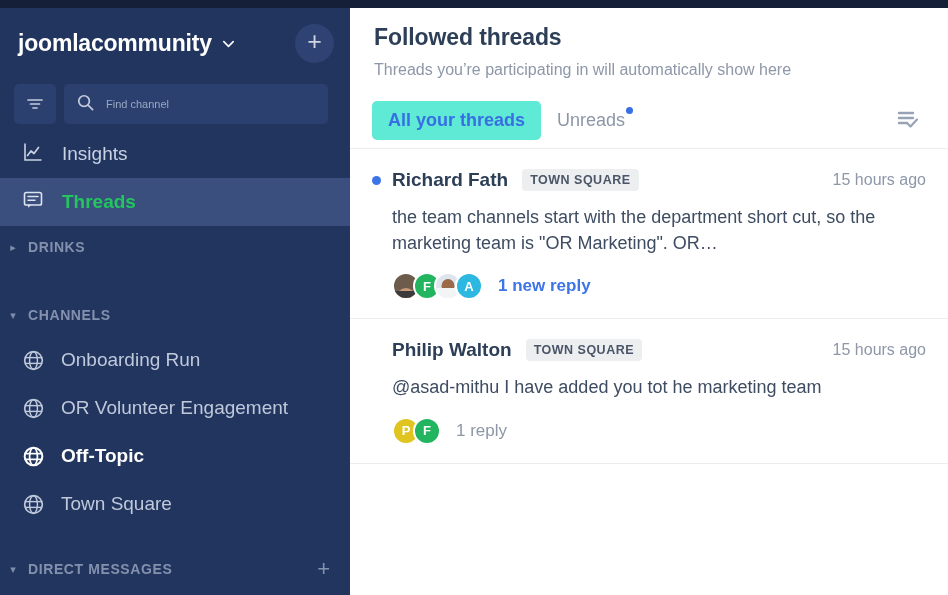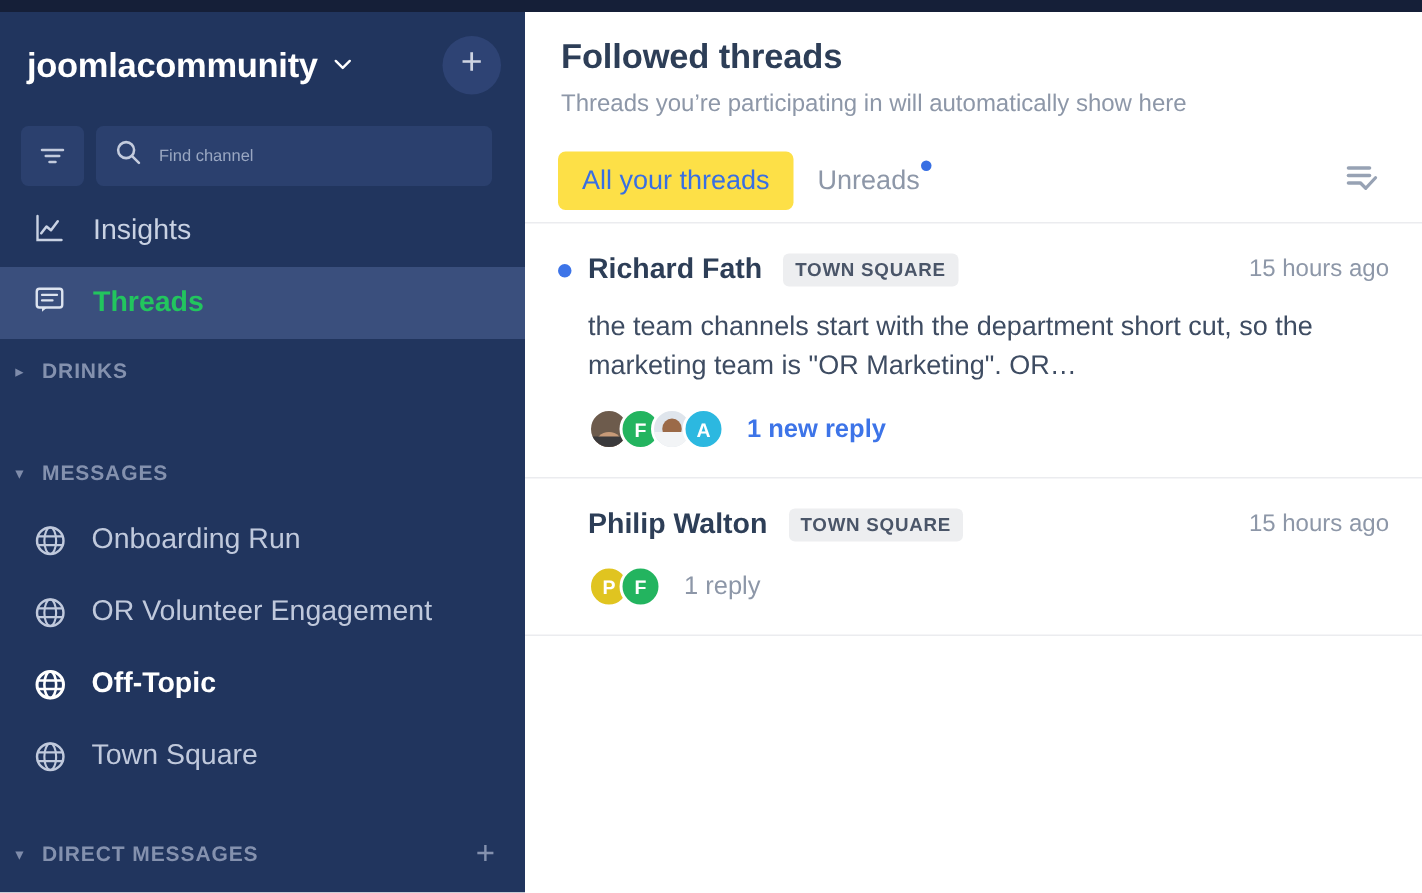--- a/index.html
+++ b/index.html
@@ -114,21 +114,21 @@
 
   .tabs-row {
     display: flex; align-items: center;
     padding: 0 22px 0 22px; height: 56px;
     border-bottom: 1px solid #ebecef;
   }
   .tab {
     font-size: 18px; padding: 9px 16px; border-radius: 5px;
     cursor: pointer; position: relative; color: #8d97a8;
   }
-  .tab.active { background: #fde047; color: #386fe3; font-weight: normal; }
+  .tab.active { background: #5eead4; color: #386fe3; font-weight: bold; }
   .unread-dot-tab {
     position: absolute; top: 6px; right: 8px;
     width: 7px; height: 7px; border-radius: 50%;
     background: #386fe3;
   }
   .mark-read { margin-left: auto; cursor: pointer; padding: 6px; }
 
   .thread {
     padding: 20px 22px 18px 22px;
     border-bottom: 1px solid #ebecef;
@@ -258,21 +258,21 @@
       <span class="nav-label">Threads</span>
     </div>
 
     <div class="category">
       <span class="cat-chev">▸</span>
       <span class="cat-label">DRINKS</span>
     </div>
 
     <div class="category" style="margin-top:26px">
       <span class="cat-chev">▾</span>
-      <span class="cat-label">MESSAGES</span>
+      <span class="cat-label">CHANNELS</span>
     </div>
 
     <div class="chan-item">
       <span class="globe">
         <svg width="23" height="23" viewBox="0 0 24 24">
             <circle cx="12" cy="12" r="9.2" stroke="currentColor" stroke-width="1.7" fill="none"></circle>
             <ellipse cx="12" cy="12" rx="4.1" ry="9.2" stroke="currentColor" stroke-width="1.5" fill="none"></ellipse>
             <line x1="3" y1="9" x2="21" y2="9" stroke="currentColor" stroke-width="1.5"></line>
             <line x1="3" y1="15" x2="21" y2="15" stroke="currentColor" stroke-width="1.5"></line>
           </svg>
@@ -372,20 +372,21 @@
       </div>
     </div>
 
     <div class="thread">
       <div class="thread-top">
         <span class="udot hidden"></span>
         <span class="author">Philip Walton</span>
         <span class="chan-badge">TOWN SQUARE</span>
         <span class="time">15 hours ago</span>
       </div>
+      <div class="preview">@asad-mithu I have added you tot he marketing team</div>
       <div class="reply-row">
         <div class="avatars">
           <div class="av" id="t1a0" style="background: rgb(224, 196, 32);">
               <span>P</span>
             </div>
           <div class="av" id="t1a1" style="background: rgb(35, 180, 95);">
               <span>F</span>
             </div>
         </div>
         <span class="reply-label old">1 reply</span>

